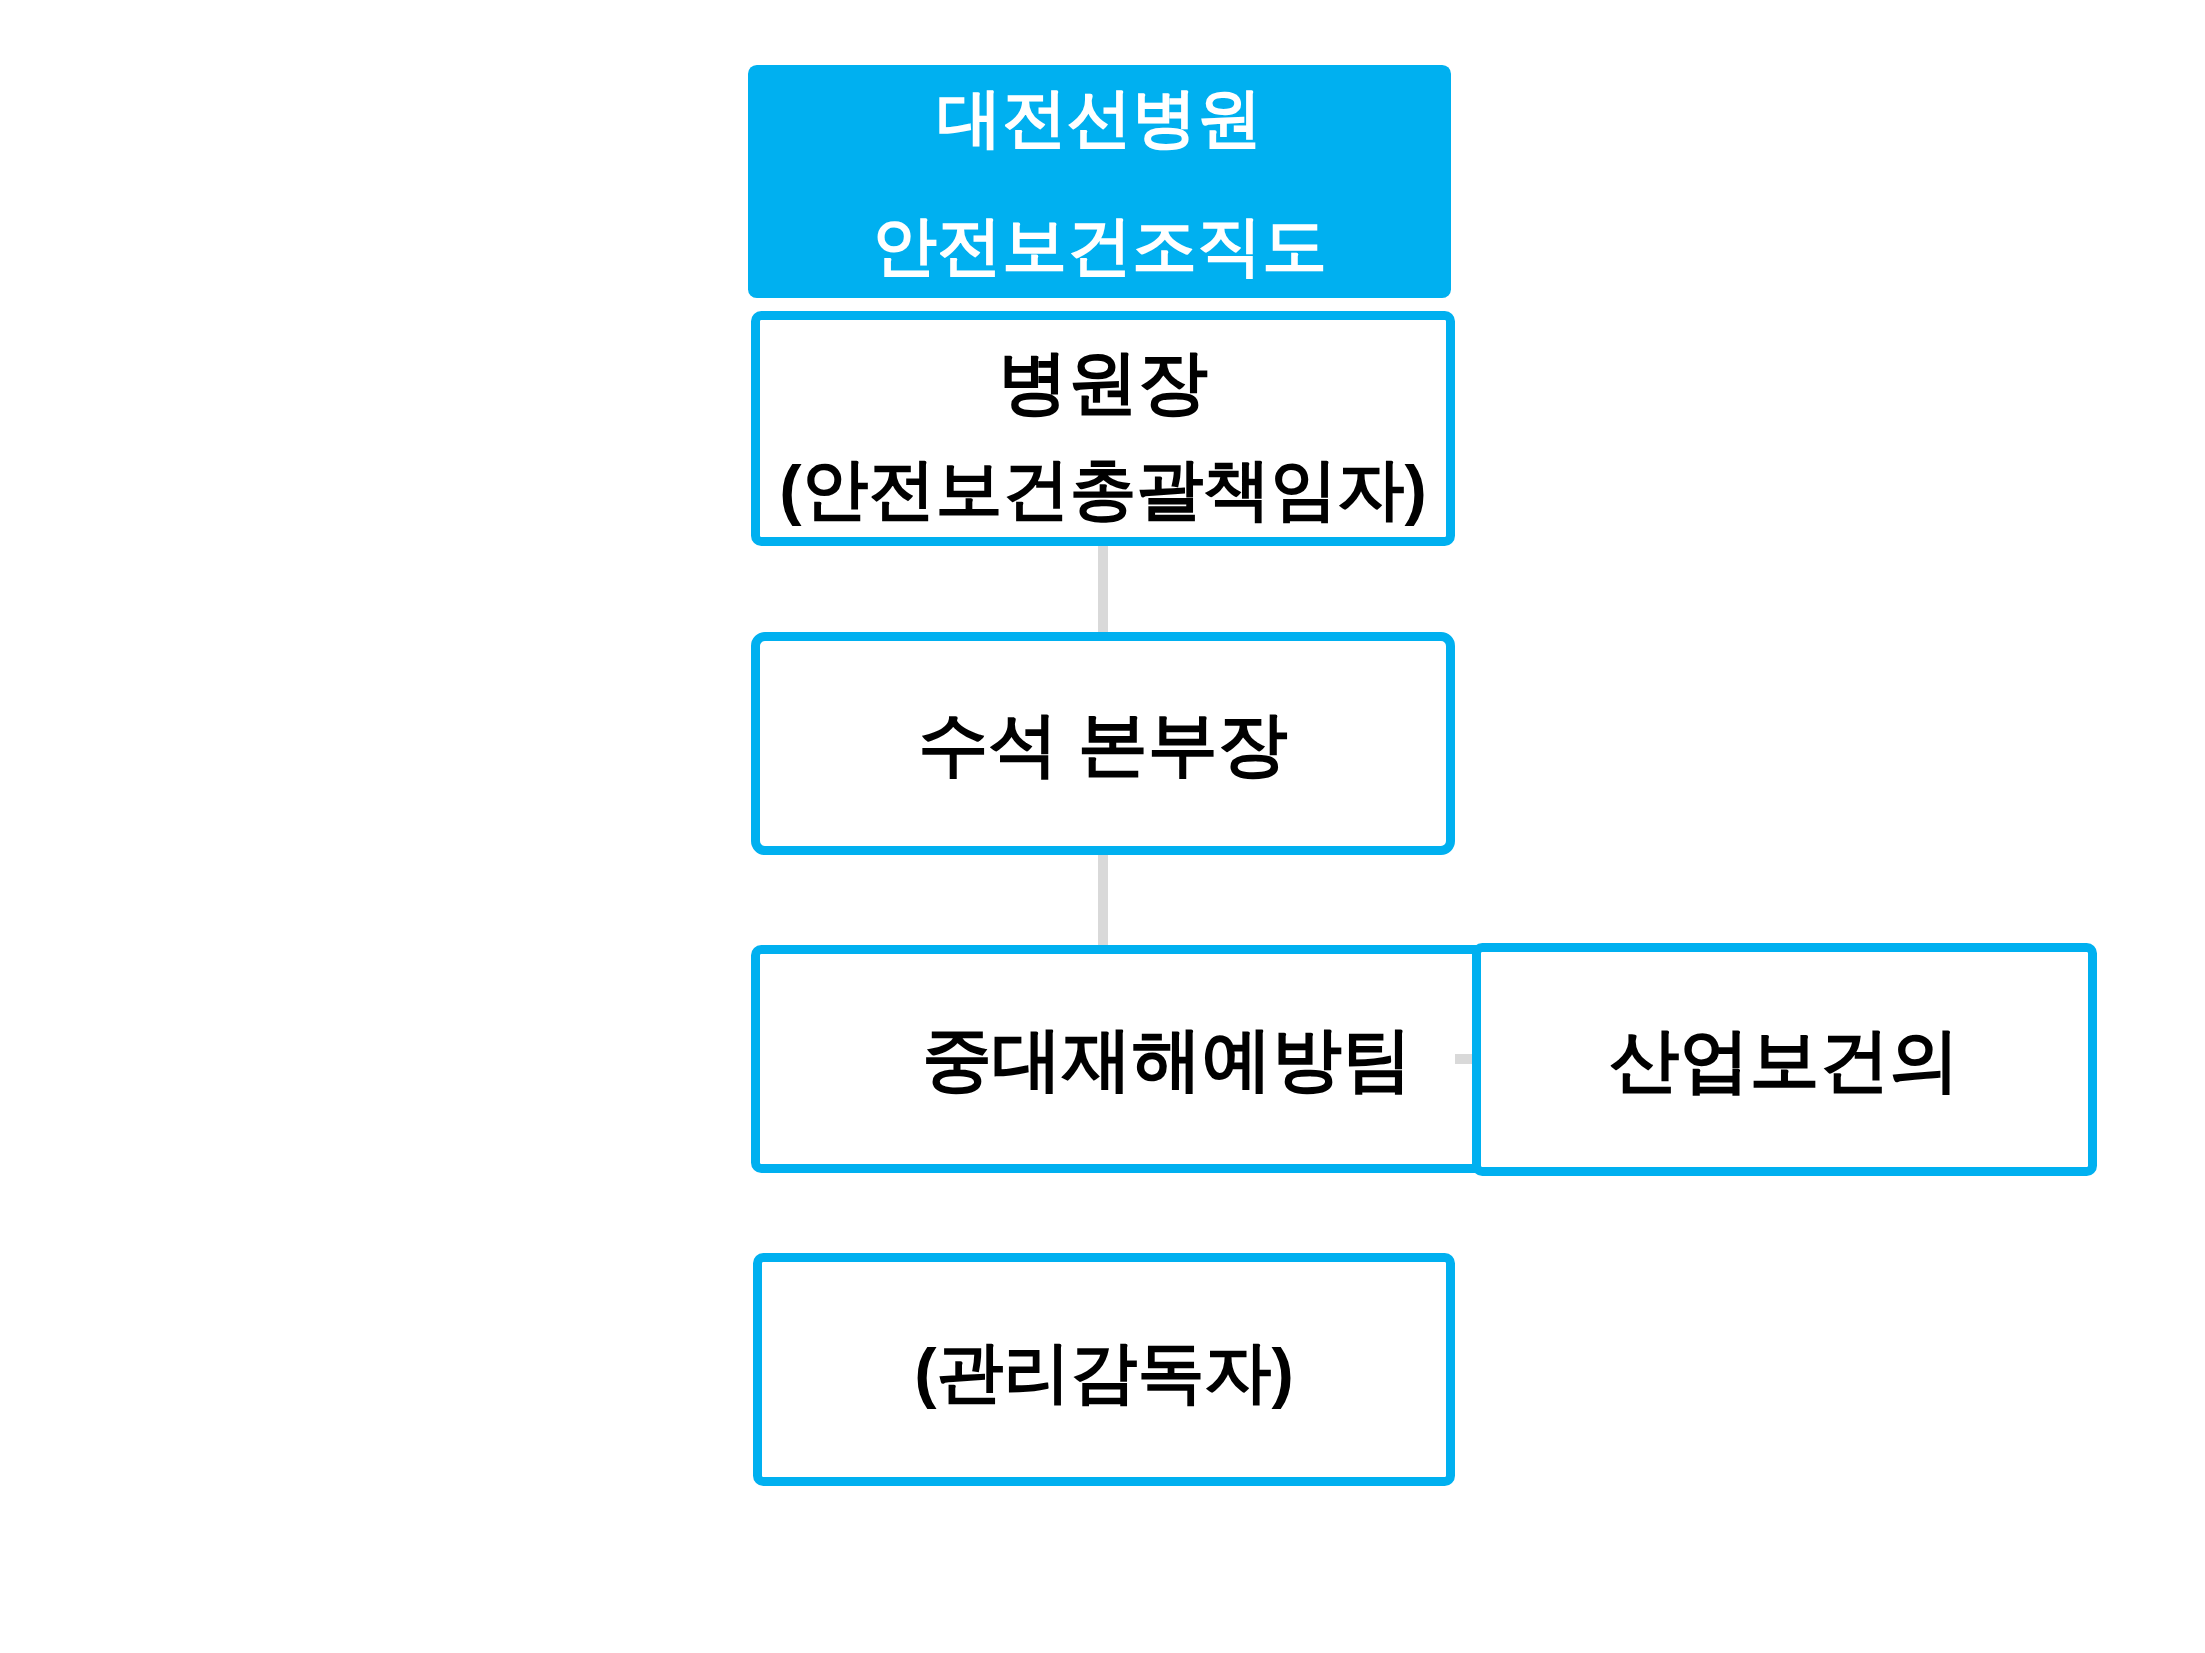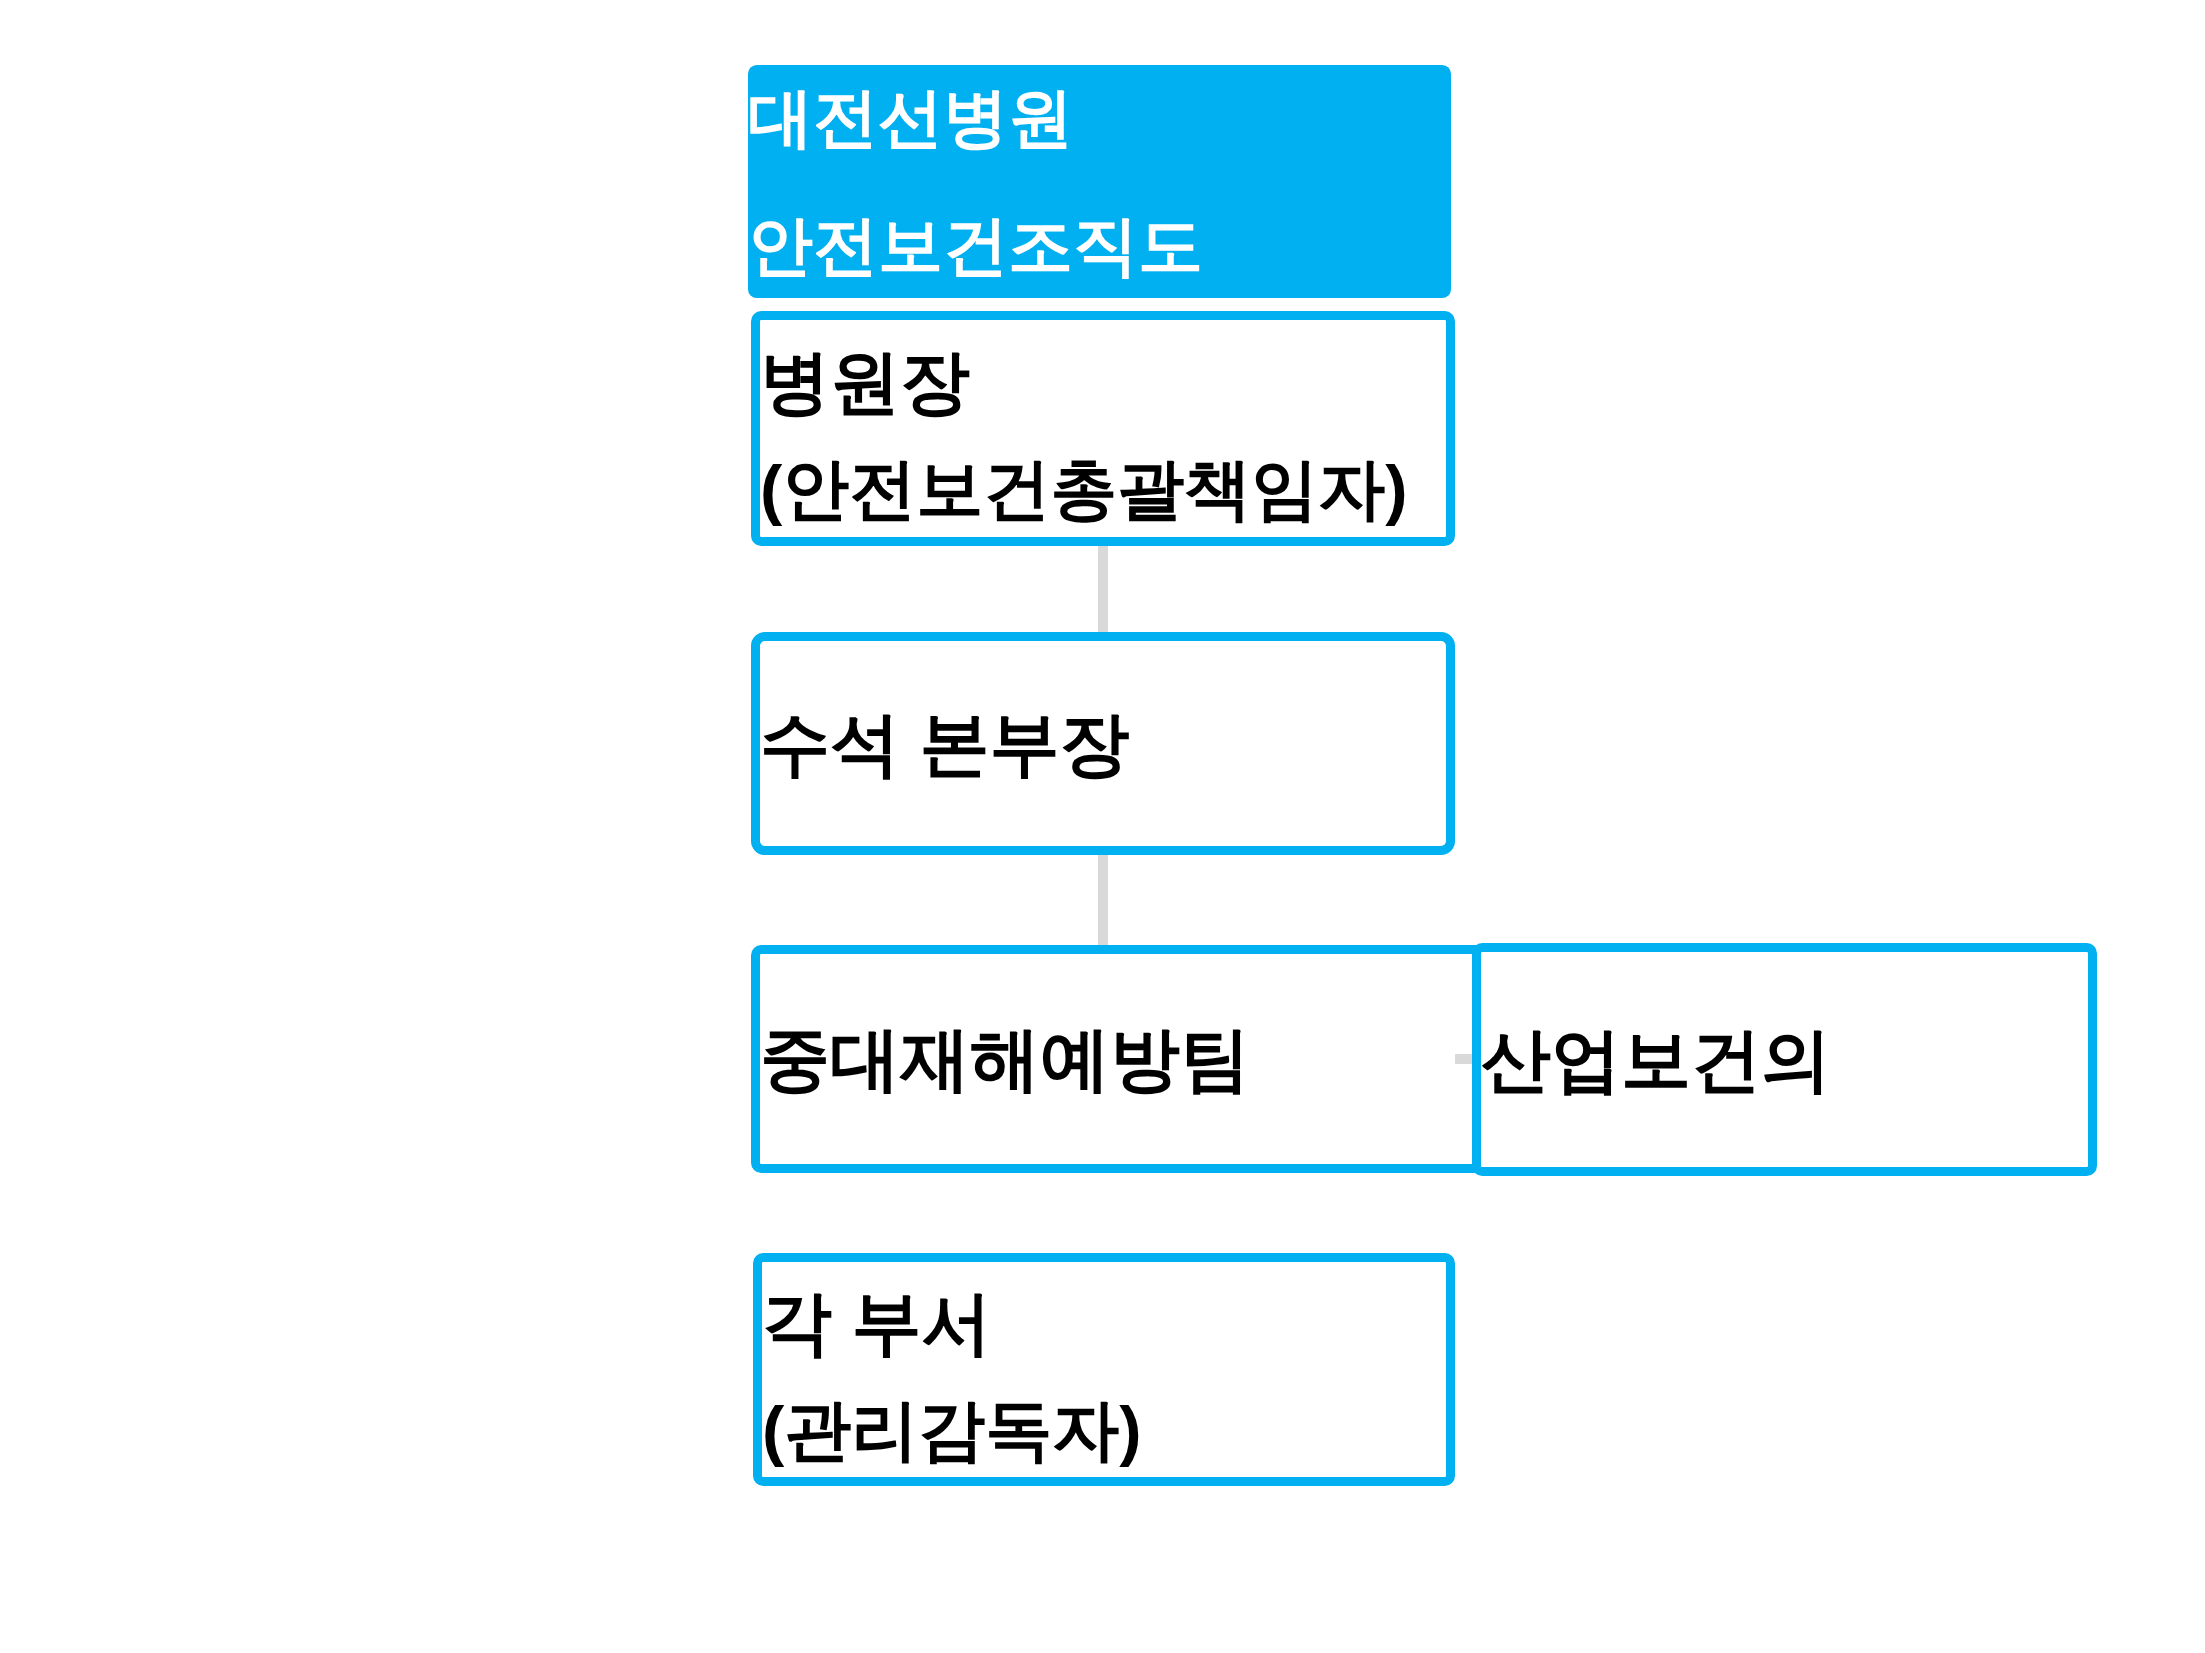--- a/index.html
+++ b/index.html
@@ -13,21 +13,21 @@
     height: 1654px;
     background: var(--background, #ffffff);
     font-family: "Liberation Sans", "DejaVu Sans", sans-serif;
     overflow: hidden;
   }
   .node {
     position: absolute;
     box-sizing: border-box;
     display: flex;
     flex-direction: column;
-    align-items: flex-start;
+    align-items: center;
     justify-content: center;
     text-align: center;
     border-radius: 10.3px;
     gap: 27px;
   }
   .title-box {
     background: var(--accent-blue, #00B0F0);
     color: var(--title-text, #ffffff);
     font-weight: 700;
     font-size: 65px;
@@ -96,18 +96,17 @@
     <div class="node-title">중대재해예방팀</div>
   </div>
 
   <div id="conn-team-physician" class="connector"></div>
 
   <div id="box-physician" class="node outlined">
     <div class="node-title">산업보건의</div>
   </div>
 
   <div id="box-departments" class="node outlined">
-    <div class="node-title">각 부서</div>
     <div class="node-subtitle">(관리감독자)</div>
   </div>
 
 </div>
 
 
 </body></html>

